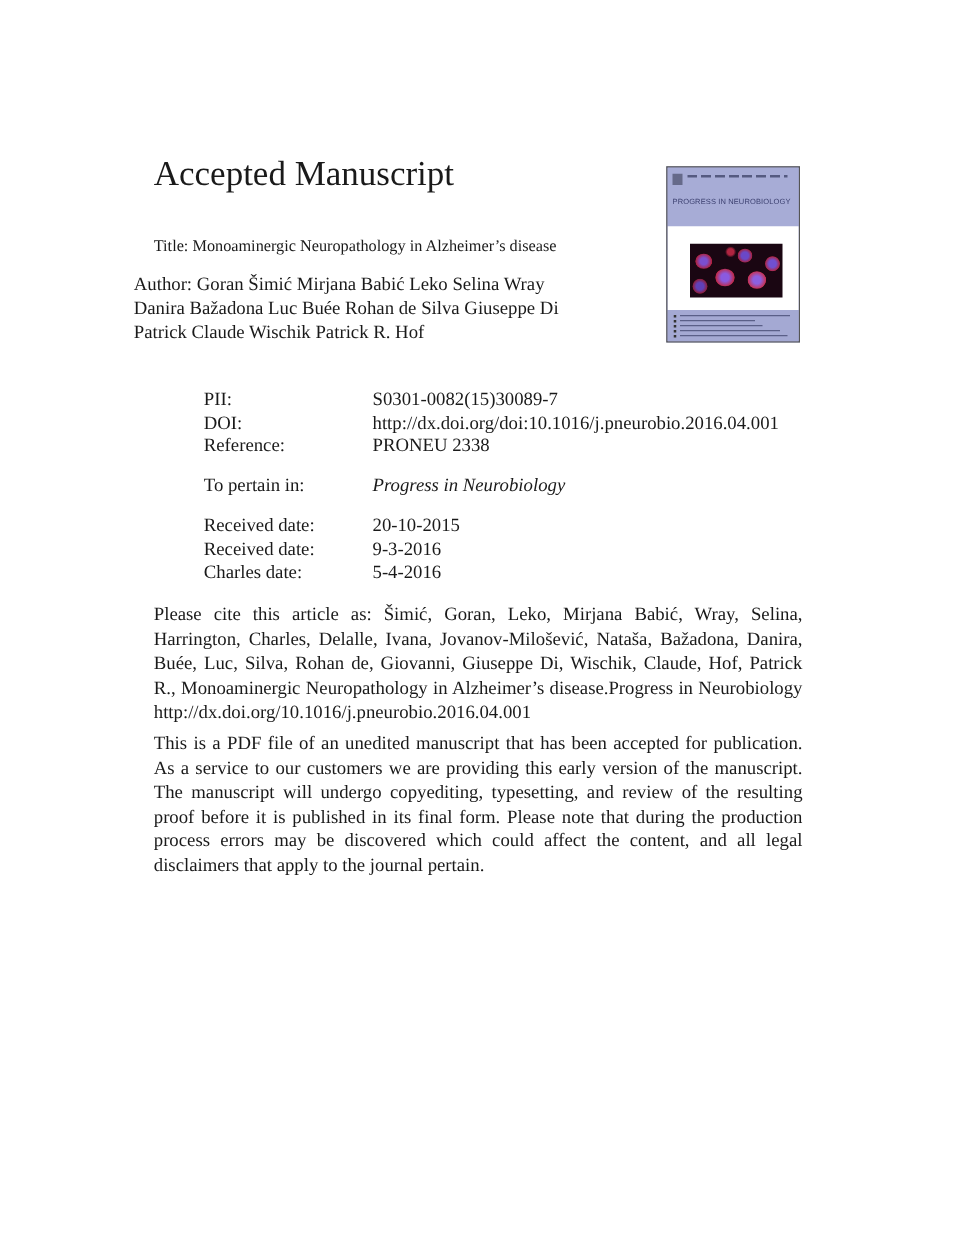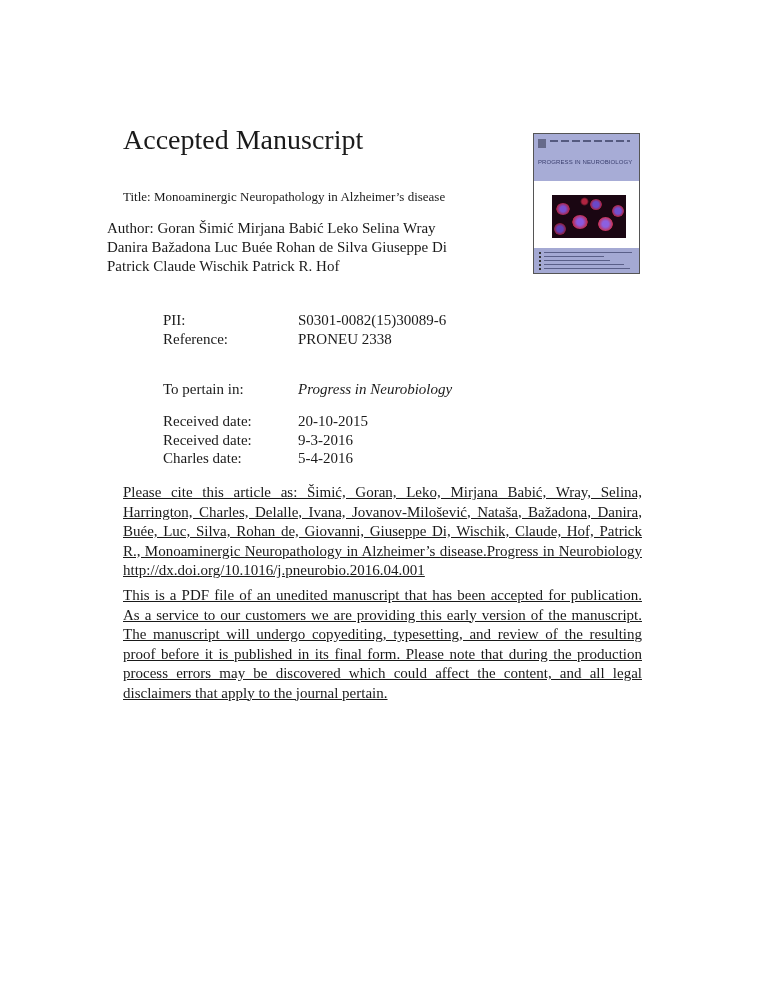--- a/index.html
+++ b/index.html
@@ -6,21 +6,21 @@
   body { width: 773px; height: 1000px; position: relative; overflow: hidden;
          font-family: "Liberation Serif", "DejaVu Serif", serif; color: #1a1a1a; }
   .heading { position: absolute; left: 123px; top: 127px; font-size: 28px; line-height: 26px; }
   .title-line { position: absolute; left: 123px; top: 187px; font-size: 13px; line-height: 19px; }
   .authors { position: absolute; left: 107px; top: 219px; width: 400px; font-size: 15px; line-height: 19px; }
   .meta { position: absolute; left: 139px; font-size: 15px; line-height: 18.5px; margin-left: 24px; }
   .meta .row { display: flex; }
   .meta .k { width: 135px; }
   .meta .v.italic { font-style: italic; }
   .para { position: absolute; left: 123px; width: 519px; font-size: 15px; line-height: 19.5px;
-          text-align: justify; text-decoration: underline; }
+          text-align: justify; }
   .cover { position: absolute; left: 533px; top: 133px; width: 107px; height: 141px;
            border: 1px solid #555; box-sizing: border-box; background: #a4a9d3; overflow: hidden; }
   .cover .top { position: absolute; left: 0; top: 0; width: 100%; height: 47px; background: #a7acd6; }
   .cover .logo { position: absolute; left: 4px; top: 5px; width: 8px; height: 9px; background: #666a8a; }
   .cover .issue { position: absolute; left: 16px; top: 6px; width: 80px; height: 2px;
                   background: repeating-linear-gradient(90deg,#555a80 0 8px,transparent 8px 11px); }
   .cover .jname { position: absolute; left: 4px; top: 25px; width: 100px; font-family: "Liberation Sans", sans-serif;
                   font-size: 6px; letter-spacing: 0.1px; color: #3c4070; white-space: nowrap; }
   .cover .white { position: absolute; left: 0; top: 47px; width: 100%; height: 67px; background: #ffffff; }
   .cover .img { position: absolute; left: 18px; top: 61px; width: 74px; height: 43px; background: #1a0612; overflow: hidden; }
@@ -39,21 +39,25 @@
 
   <div class="authors">
     <div>Author:  Goran Šimić Mirjana Babić Leko Selina Wray</div>
     <div>Danira Bažadona Luc Buée Rohan de Silva Giuseppe Di</div>
     <div>Patrick Claude Wischik Patrick R. Hof</div>
   </div>
 
   <div class="meta" style="top:311px;">
     <div class="row">
       <span class="k">PII:</span>
-      <span class="v">S0301-0082(15)30089-6</span>
+      <span class="v">S0301-0082(15)30089-7</span>
+    </div>
+    <div class="row">
+      <span class="k">DOI:</span>
+      <span class="v">http://dx.doi.org/doi:10.1016/j.pneurobio.2016.04.001</span>
     </div>
     <div class="row">
       <span class="k">Reference:</span>
       <span class="v">PRONEU 2338</span>
     </div>
   </div>
 
   <div class="meta" style="top:380px;">
     <div class="row">
       <span class="k">To pertain in:</span>

